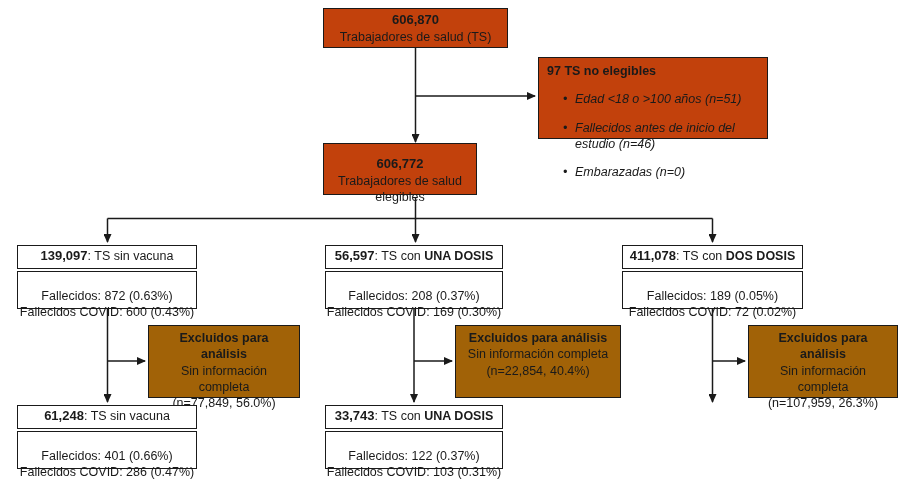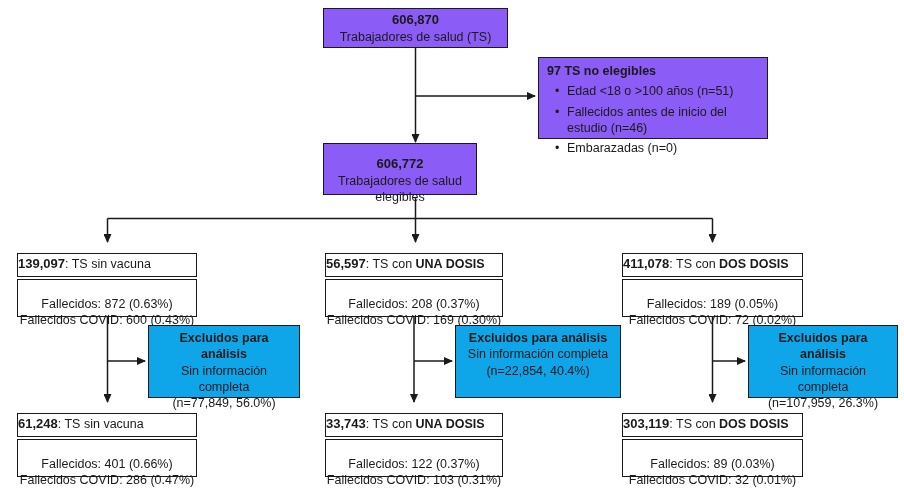--- a/index.html
+++ b/index.html
@@ -16,58 +16,59 @@
     color: #1a1a1a;
     overflow: hidden;
   }
   svg.connectors {
     position: absolute;
     left: 0; top: 0;
     width: 904px; height: 490px;
   }
   .box {
     position: absolute;
-    background: #8b5cf6;
+    background: #c2410c;
     border: 1.5px solid #1a1a1a;
     box-sizing: border-box;
     font-size: 12.5px;
     line-height: 1.3;
   }
   .center { text-align: center; }
   .num { font-weight: bold; font-size: 13px; }
   .bold { font-weight: bold; }
 
   
   .node-total    { left: 323px; top: 8px;   width: 185px; height: 40px; padding-top: 3px; }
   .node-eligible { left: 323px; top: 143px; width: 154px; height: 52px; padding-top: 12px; }
 
   
   .node-noteligible { left: 538px; top: 57px; width: 230px; height: 82px; padding: 5px 0 4px 8px; }
   .node-noteligible .bullets { margin: 1px 0 0 0; padding: 0; list-style: none; }
   .node-noteligible .bullets li {
     position: relative;
     padding-left: 16px;
-    margin: 4px;
+    margin: 12px;
+    font-style: italic;
   }
   .node-noteligible .bullets li::before {
     content: "\2022";
     position: absolute;
     left: 4px;
   }
 
   
   .arm { position: absolute; }
   .arm .hd {
     border: 1.5px solid #1a1a1a;
     box-sizing: border-box;
     background: #ffffff;
     height: 24px;
     line-height: 20px;
-    font-size: 12.5px;
-    margin-top: 8px;
+    text-align: center;
+    font-size: 12.5px;
   }
   .arm .bd {
     border: 1.5px solid #1a1a1a;
     box-sizing: border-box;
     background: #ffffff;
     margin-top: 2px;
     height: 38px;
     padding-top: 17px;
     text-align: center;
     font-size: 12.5px;
@@ -79,21 +80,21 @@
   .row-top    { top: 245px; }
   .row-bottom { top: 405px; }
 
   
   .excl {
     position: absolute;
     top: 325px;
     height: 73px;
     border: 1.5px solid #1a1a1a;
     box-sizing: border-box;
-    background: #0ea5e9;
+    background: #a16207;
     text-align: center;
     font-size: 12.5px;
     line-height: 1.3;
     padding: 4px 10px 0 10px;
   }
   .excl-left  { left: 148px; width: 152px; }
   .excl-mid   { left: 455px; width: 166px; }
   .excl-right { left: 748px; width: 150px; }
 </style>
 </head>
@@ -204,23 +205,14 @@
   <div class="arm arm-mid row-bottom">
     <div class="hd">
       <span class="num">33,743</span><span>: TS con </span><span class="bold">UNA DOSIS</span>
     </div>
     <div class="bd">
       <div>Fallecidos: 122 (0.37%)</div>
       <div>Fallecidos COVID: 103 (0.31%)</div>
     </div>
   </div>
 
-  <div class="arm arm-right row-bottom">
-    <div class="hd">
-      <span class="num">303,119</span><span>: TS con </span><span class="bold">DOS DOSIS</span>
-    </div>
-    <div class="bd">
-      <div>Fallecidos: 89 (0.03%)</div>
-      <div>Fallecidos COVID: 32 (0.01%)</div>
-    </div>
-  </div>
 
 </div>
 
 </body></html>

